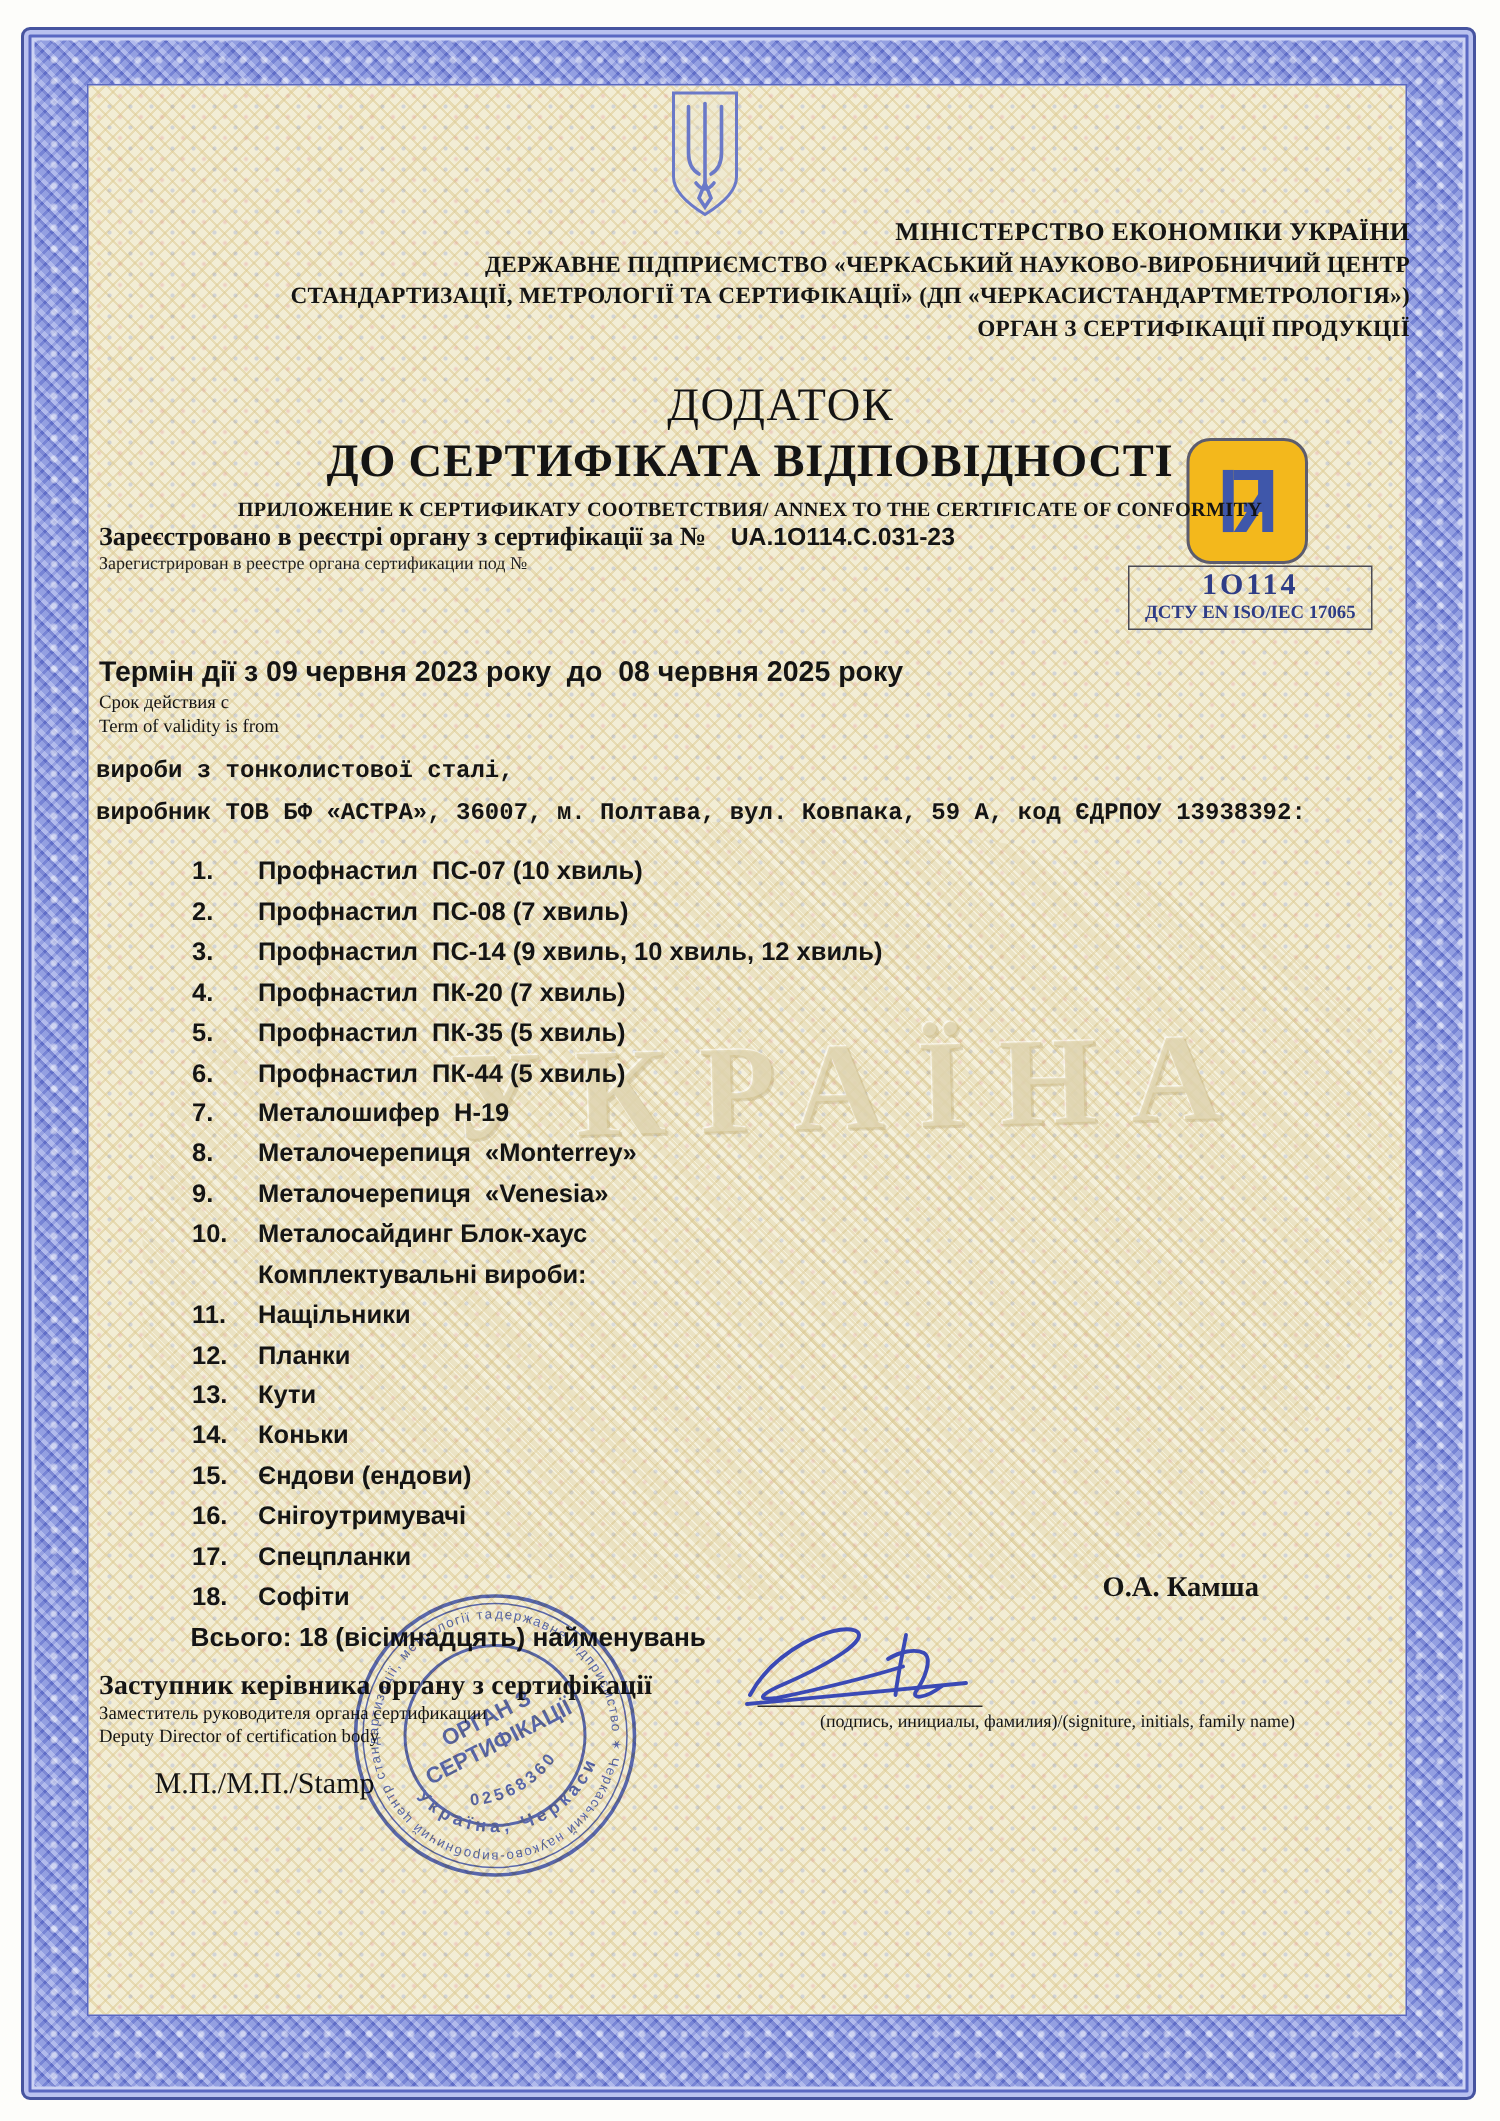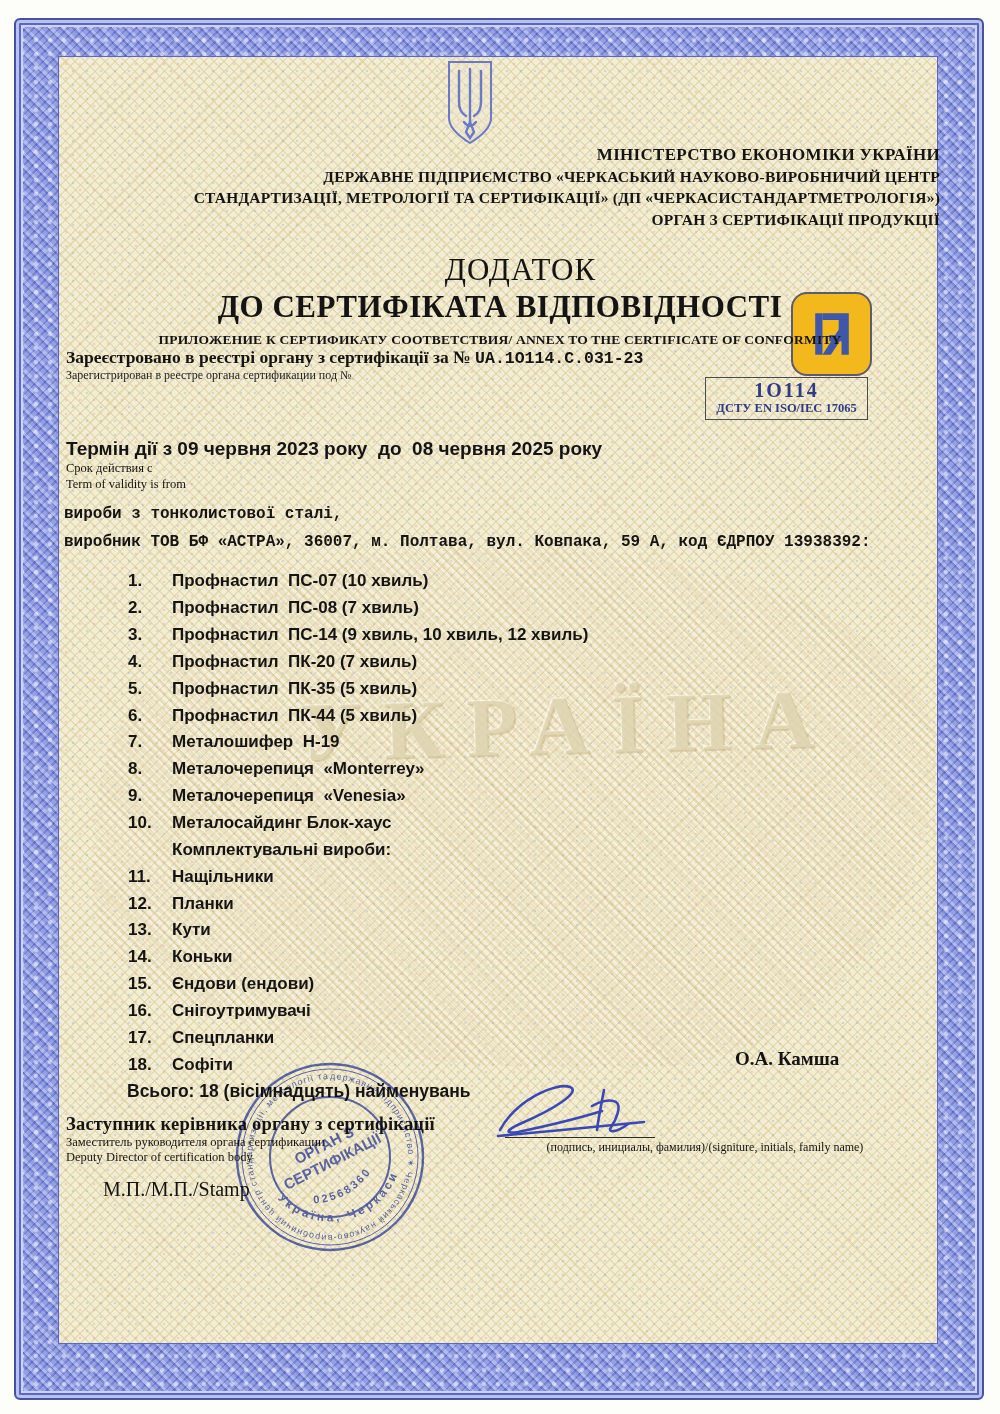--- a/index.html
+++ b/index.html
@@ -47,29 +47,29 @@
 
   
   .title-block{left:60px;top:252px;width:880px;text-align:center;z-index:4;}
   .t-line1{font-size:31px;font-weight:normal;letter-spacing:1px;padding-left:41px;}
   .t-line2{font-size:31px;font-weight:bold;letter-spacing:.5px;margin-top:1px;}
   .t-sub{font-size:13.5px;font-weight:bold;margin-top:7px;letter-spacing:.2px;}
 
   
   .mark-box{left:791px;top:292px;width:77px;height:80px;z-index:3;background:#f3b81c;
     border:2.5px solid #5c5c6e;border-radius:16px;display:flex;align-items:center;justify-content:center;}
-  .code-box{left:705px;top:377px;width:161px;height:41px;border:1.5px solid #4a4a55;
+  .code-box{left:752px;top:377px;width:161px;height:41px;border:1.5px solid #4a4a55;
     text-align:center;color:#2e3c86;z-index:3;}
   .code-num{font-size:20px;font-weight:bold;letter-spacing:2px;line-height:22px;margin-top:1px;}
   .code-std{font-size:12.5px;font-weight:bold;line-height:15px;}
 
   
   .registration{left:66px;top:347px;width:680px;}
   .reg-main{font-size:17.5px;font-weight:bold;}
-  .reg-num{font-family:Liberation Mono, monospace;font-size:16.5px;}
+  .reg-num{font-family:Liberation Sans, sans-serif;font-size:16.5px;margin-left:12px;}
   .reg-sub{font-size:12px;line-height:14.5px;color:#1d1d1d;}
   .reg-sub:first-of-type{margin-top:3px;}
 
   
   .validity{left:66px;top:438px;width:760px;}
   .val-main{font-family:"Liberation Sans",sans-serif;font-size:19px;font-weight:bold;white-space:pre-wrap;}
   .val-sub{font-size:12.5px;line-height:14.5px;margin-top:1px;}
 
   
   .products-intro{left:64px;top:500px;width:860px;font-family:Liberation Mono, monospace;

